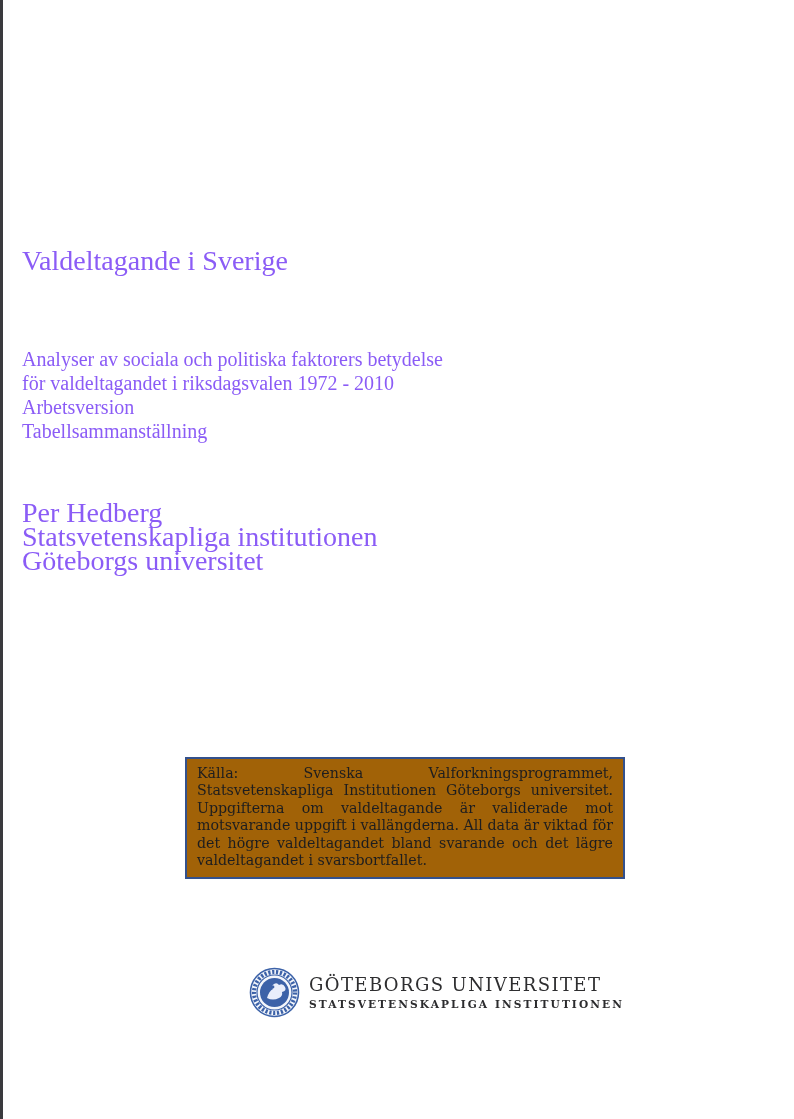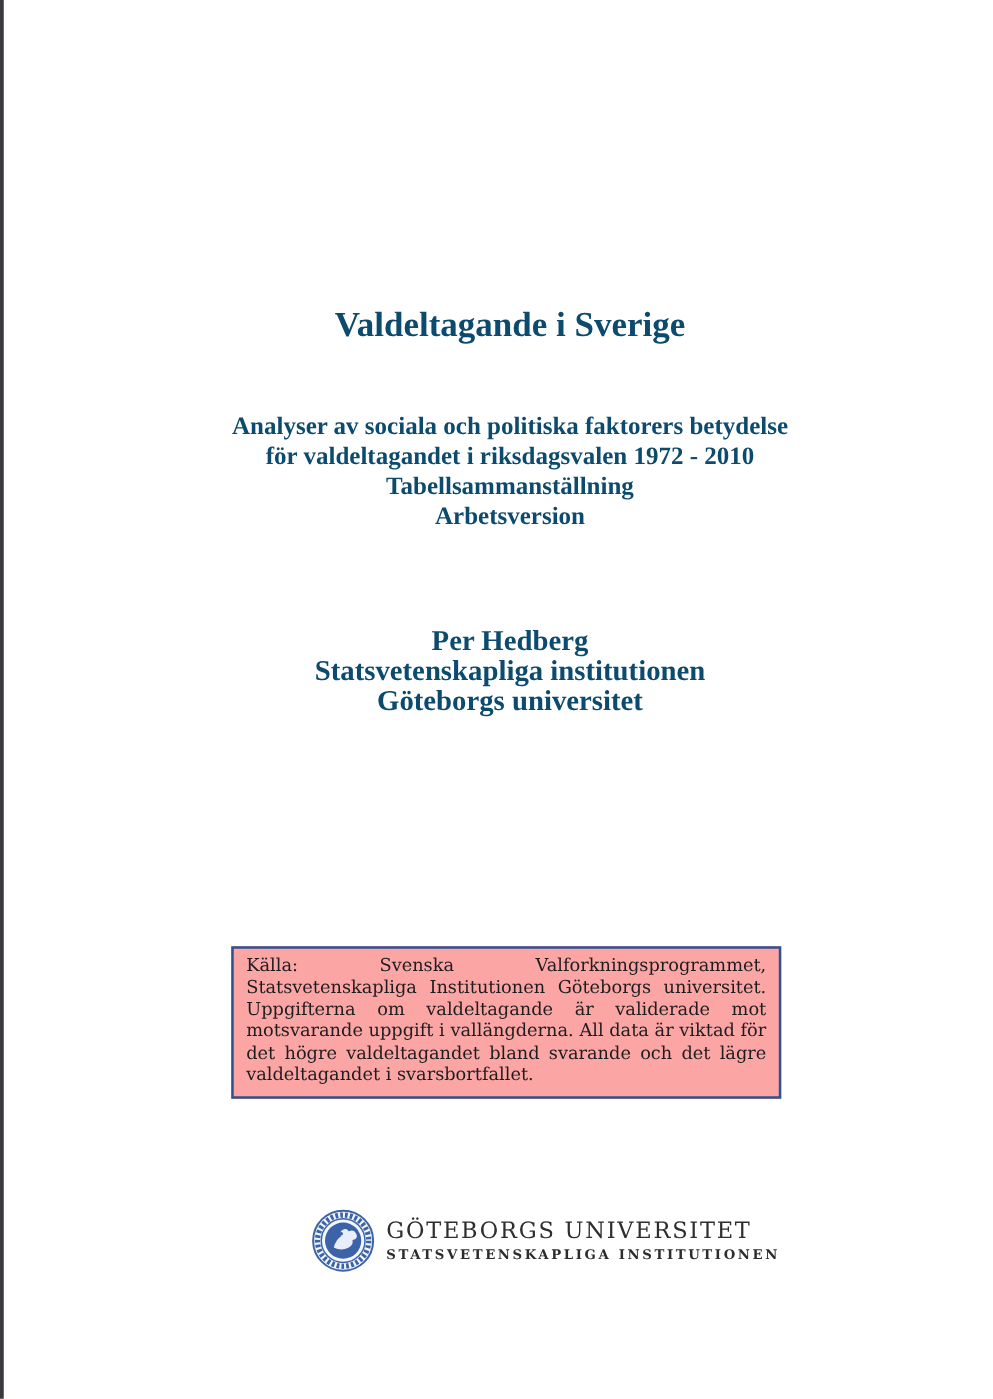--- a/index.html
+++ b/index.html
@@ -14,43 +14,43 @@
   
   .edge-left {
     position: absolute; left: 0; top: 0;
     width: 3px; height: 1119px;
     background: #3a3a3e;
   }
 
   .center-col {
     position: absolute;
     left: 22px; width: 772px;
-    text-align: center;
-    color: #0c4a6e;
-    font-weight: bold;
+    text-align: left;
+    color: #8b5cf6;
+    font-weight: normal;
   }
 
   .doc-title {
     top: 244px;
     font-size: 28px;
     line-height: 34px;
     margin: 0;
   }
 
-  .subtitle-block { top: 329px; font-size: 20px; line-height: 24px; }
-  .author-block   { top: 501px; font-size: 23px; line-height: 24px; }
+  .subtitle-block { top: 347px; font-size: 20px; line-height: 24px; }
+  .author-block   { top: 501px; font-size: 28px; line-height: 24px; }
   .subtitle-block div, .author-block div { white-space: nowrap; }
 
   .source-box {
     position: absolute;
     left: 185px; top: 757px;
     width: 440px;
     box-sizing: border-box;
     border: 2px solid #33518d;
-    background: #fca5a5;
+    background: #a16207;
     padding: 6px 10px 8px 10px;
   }
   .source-box p {
     margin: 0;
     font-family: "DejaVu Serif", serif;
     font-size: 14.2px;
     line-height: 17.4px;
     color: #1d1d1f;
     text-align: justify;
   }
@@ -88,22 +88,22 @@
 
 <div class="edge-left"></div>
 
 <main>
 
   <h1 class="center-col doc-title">Valdeltagande i Sverige</h1>
 
   <div class="center-col subtitle-block">
     <div>Analyser av sociala och politiska faktorers betydelse</div>
     <div>för valdeltagandet i riksdagsvalen 1972 - 2010</div>
+    <div>Arbetsversion</div>
     <div>Tabellsammanställning</div>
-    <div>Arbetsversion</div>
   </div>
 
   <div class="center-col author-block">
     <div>Per Hedberg</div>
     <div>Statsvetenskapliga institutionen</div>
     <div>Göteborgs universitet</div>
   </div>
 
   <div class="source-box">
     <p>Källa: Svenska Valforkningsprogrammet, Statsvetenskapliga Institutionen Göteborgs universitet. Uppgifterna om valdeltagande är validerade mot motsvarande uppgift i vallängderna. All data är viktad för det högre valdeltagandet bland svarande och det lägre valdeltagandet i svarsbortfallet.</p>

